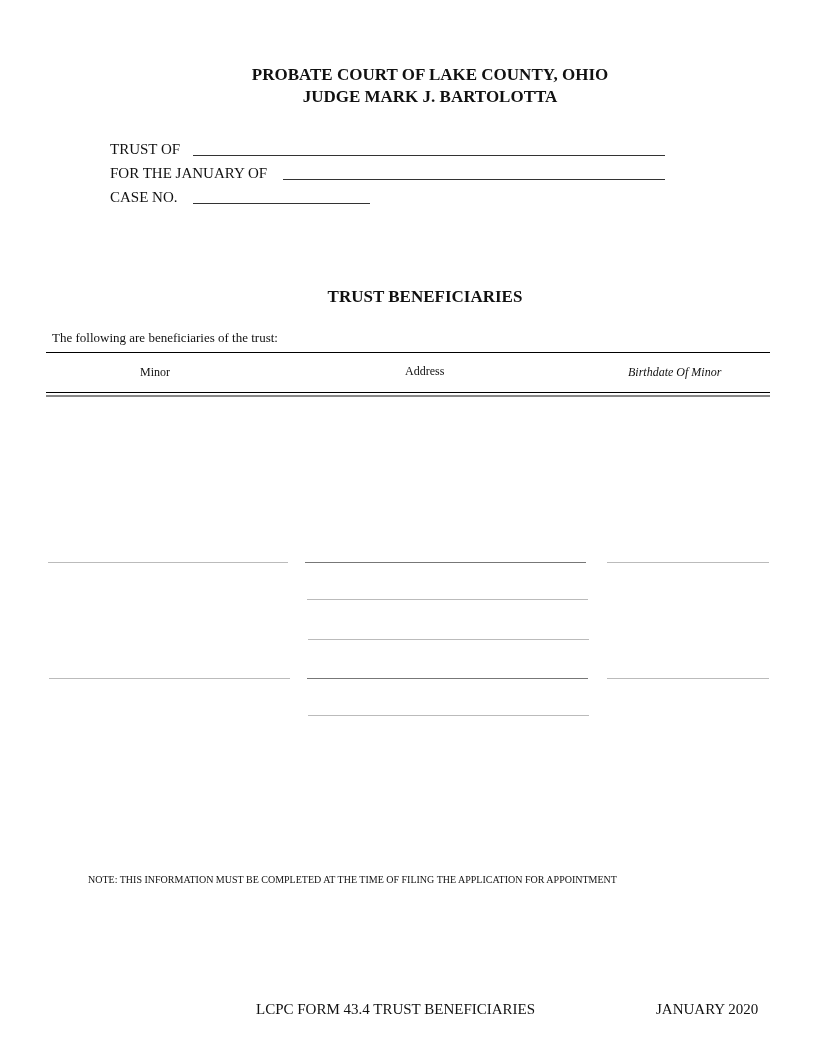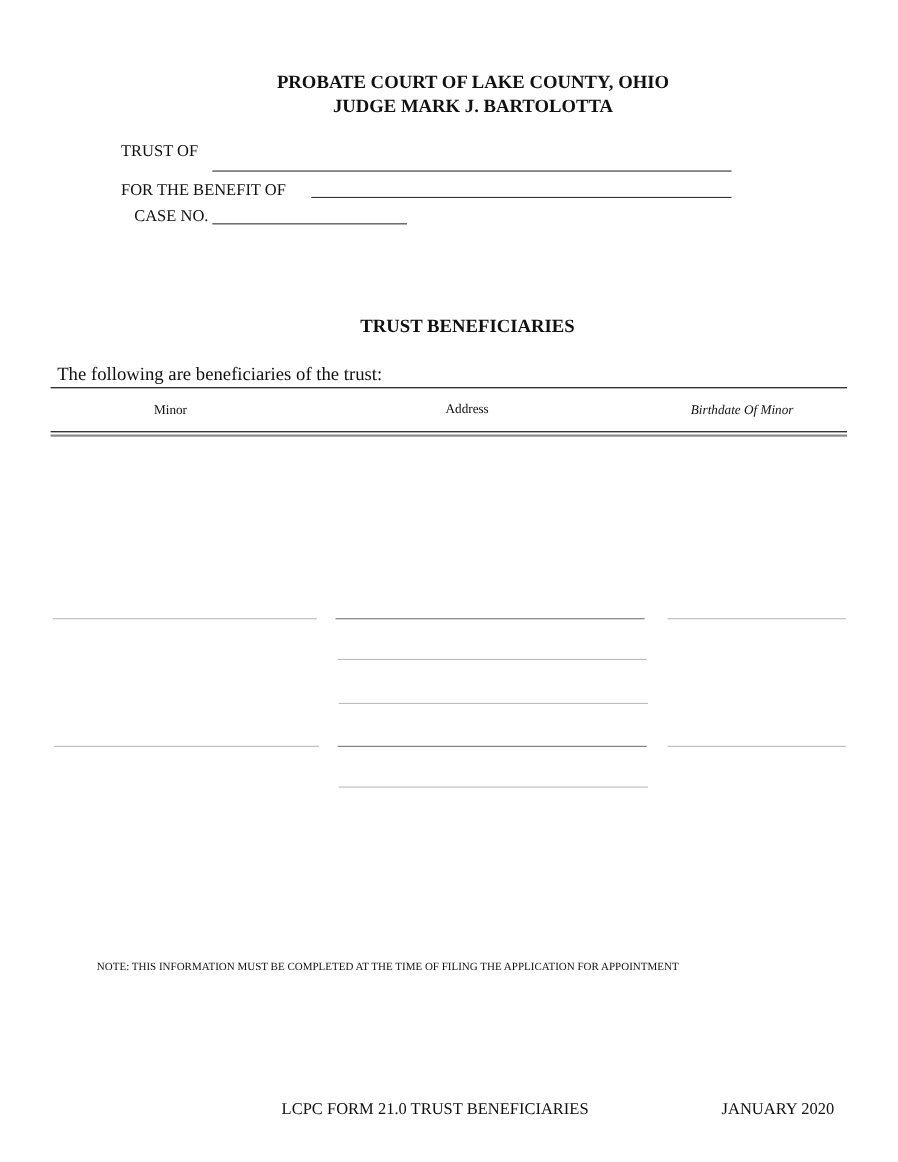--- a/index.html
+++ b/index.html
@@ -11,47 +11,47 @@
     .court-title {
       top: 64px; left: 0; width: 860px; text-align: center;
       font-weight: bold; font-size: 17px; line-height: 22px;
     }
     .field-row { left: 110px; font-size: 15px; height: 20px; line-height: 20px; white-space: nowrap; }
     .field-line { position: absolute; border-bottom: 1px solid #333; height: 0; }
     .section-title {
       top: 287px; left: 0; width: 850px; text-align: center;
       font-weight: bold; font-size: 17px;
     }
-    .intro { top: 330px; left: 52px; font-size: 17px; }
+    .intro { top: 330px; left: 52px; font-size: 13px; }
     .hr-black { height: 0; border-top: 1px solid #000; }
     .col-header { font-size: 12px; top: 365px; }
     .sig-line { height: 0; border-top: 1px solid #bbb; }
     .sig-line.dark { border-top-color: #777; }
     .note { top: 871px; left: 88px; font-size: 10px; line-height: 18px; width: 620px; }
     .footer { top: 1001px; font-size: 15px; }
   </style>
 </head>
 <body>
 
 <div class="abs court-title">
   <div>PROBATE COURT OF LAKE COUNTY, OHIO</div>
   <div>JUDGE MARK J. BARTOLOTTA</div>
 </div>
 
-<div class="abs field-row" style="top:128px;">
+<div class="abs field-row" style="top:139px;">
   <span>TRUST OF</span>
 </div>
 <div class="field-line" style="top:155px; left:193px; width:472px;"></div>
 
 <div class="abs field-row" style="top:163px;">
-  <span>FOR THE BENEFIT OF</span>
+  <span>FOR THE JANUARY OF</span>
 </div>
 <div class="field-line" style="top:179px; left:283px; width:382px;"></div>
 
-<div class="abs field-row" style="top:187px;margin-left:12px;">
+<div class="abs field-row" style="top:187px;">
   <span>CASE NO.</span>
 </div>
 <div class="field-line" style="top:203px; left:193px; width:177px;"></div>
 
 <div class="abs section-title">TRUST BENEFICIARIES</div>
 <div class="abs intro">The following are beneficiaries of the trust:</div>
 
 <div class="abs hr-black" style="top:352px; left:46px; width:724px;"></div>
 <div class="abs col-header" style="left:140px;">Minor</div>
 <div class="abs col-header" style="left:405px; top:364px;text-align:right;">Address</div>
@@ -65,14 +65,14 @@
 <div class="abs sig-line" style="top:599px; left:307px; width:281px;"></div>
 <div class="abs sig-line" style="top:639px; left:308px; width:281px;"></div>
 
 <div class="abs sig-line" style="top:678px; left:49px; width:241px;"></div>
 <div class="abs sig-line dark" style="top:678px; left:307px; width:281px;"></div>
 <div class="abs sig-line" style="top:678px; left:607px; width:162px;"></div>
 <div class="abs sig-line" style="top:715px; left:308px; width:281px;"></div>
 
 <div class="abs note">NOTE: THIS INFORMATION MUST BE COMPLETED AT THE TIME OF FILING THE APPLICATION FOR APPOINTMENT</div>
 
-<div class="abs footer" style="left:256px;">LCPC FORM 21.0 TRUST BENEFICIARIES</div>
+<div class="abs footer" style="left:256px;">LCPC FORM 43.4 TRUST BENEFICIARIES</div>
 <div class="abs footer" style="left:656px;text-align:center;">JANUARY 2020</div>
 
 </body></html>

